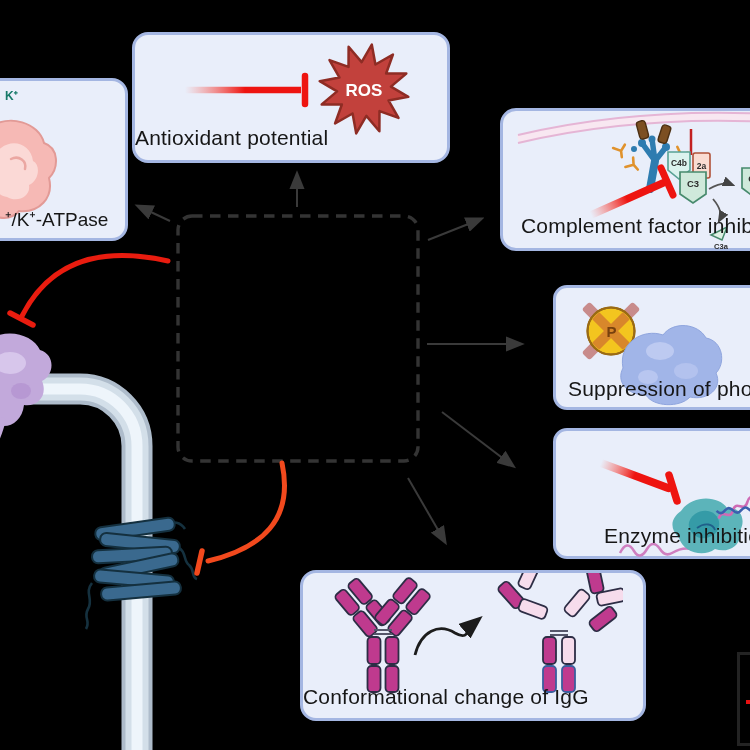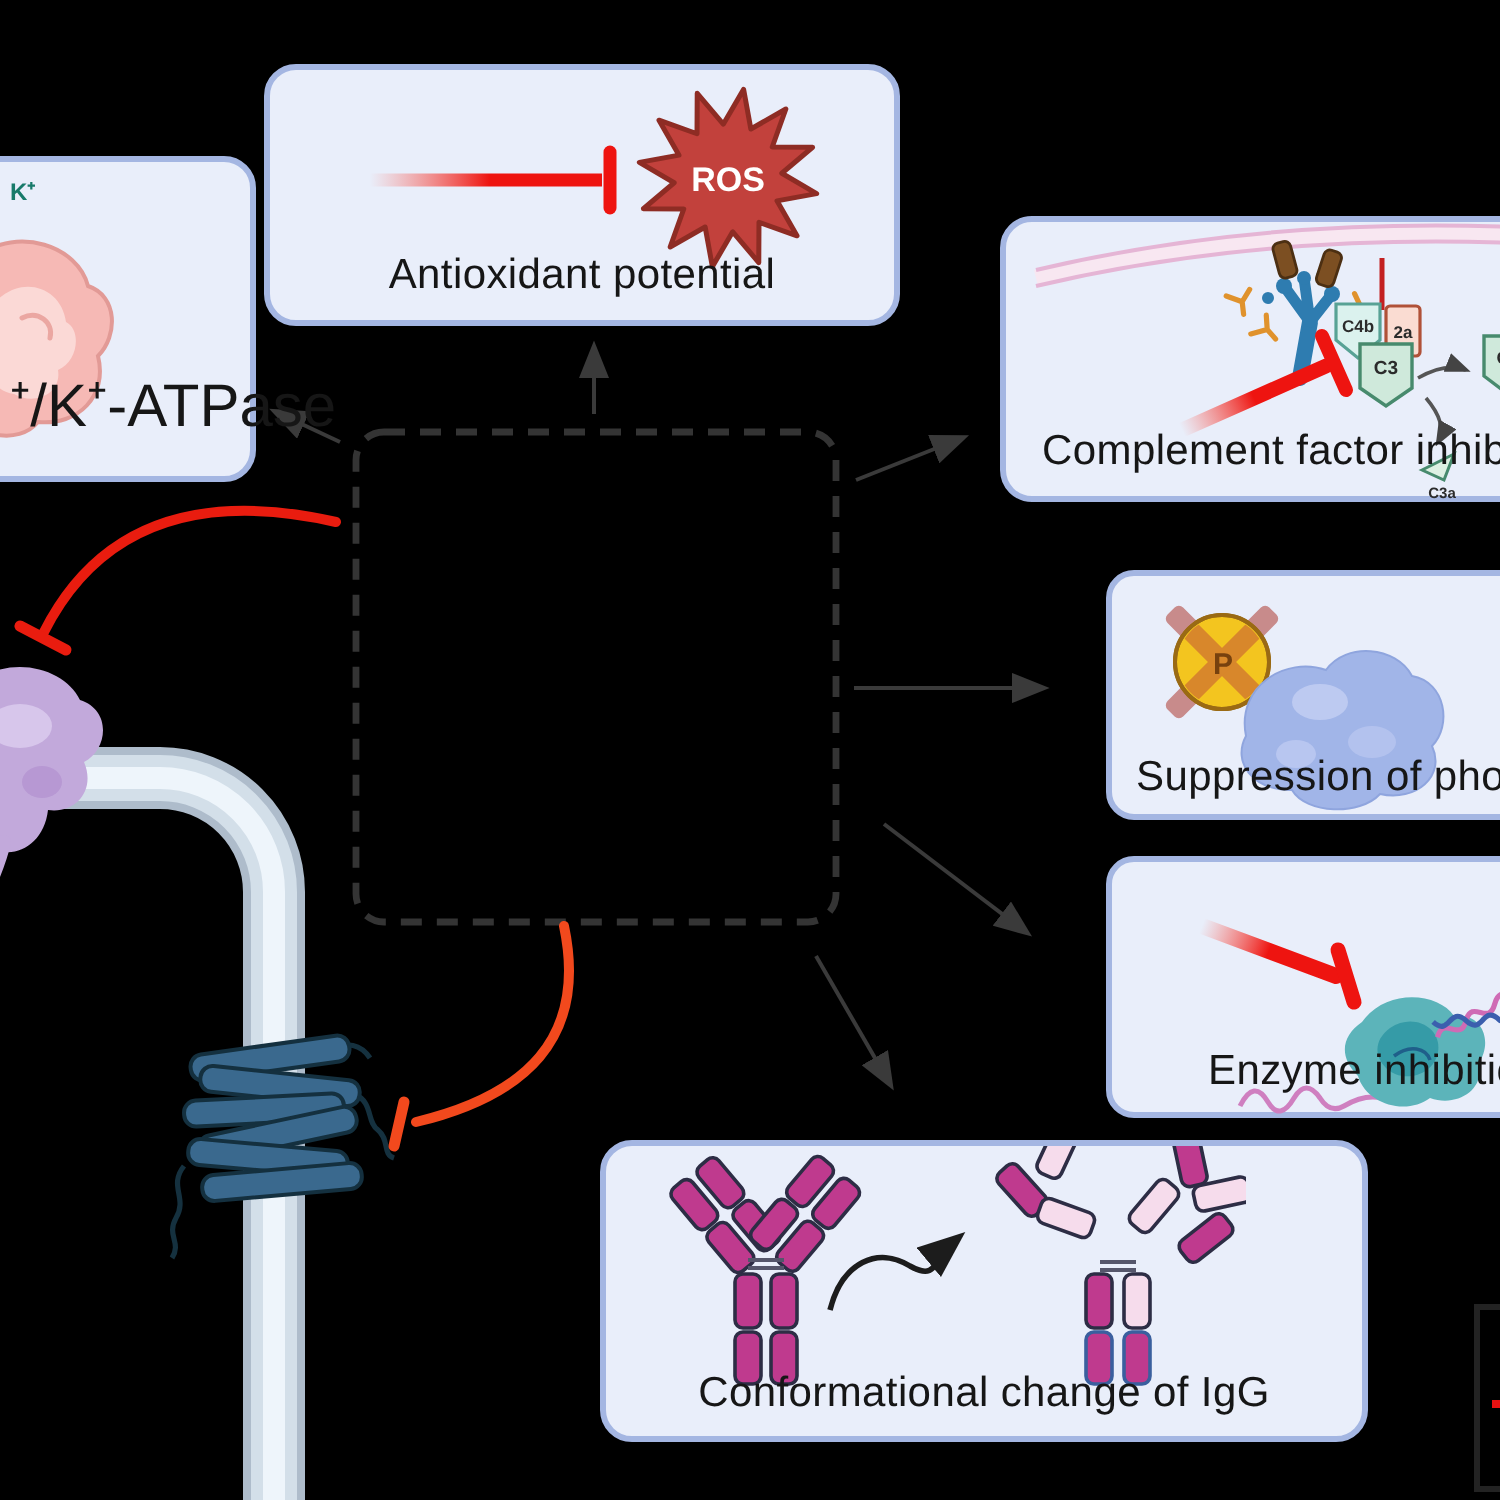--- a/index.html
+++ b/index.html
@@ -2,25 +2,25 @@
 <html><head>
 <meta charset="utf-8">
 <style>
   html,body{margin:0;padding:0;background:#000;}
   #canvas{position:relative;width:750px;height:750px;overflow:hidden;background:#000;
           font-family:"Liberation Sans",sans-serif;}
   .layer{position:absolute;left:0;top:0;}
   .panel{position:absolute;background:#e9eefa;border:3px solid #a4b6e2;border-radius:16px;box-sizing:border-box;}
   .panel svg{position:absolute;left:0;top:0;}
   .plabel{position:absolute;color:#161616;font-size:21px;white-space:nowrap;letter-spacing:.2px;}
-  .center{width:100%;text-align:center;margin-top:39px;}
+  .center{width:100%;margin-top:39px;}
   #legend{position:absolute;left:737px;top:652px;width:90px;height:94px;border:3px solid #232323;box-sizing:border-box;}
   #legend .redline{position:absolute;left:6px;top:45px;width:34px;height:4px;background:#e81111;}
   #ionlabel{position:absolute;left:64px;top:6px;color:#187a6a;font-size:12px;font-weight:bold;}
-  .atp-label{position:absolute;left:64px;bottom:16px;font-size:30px;color:#161616;white-space:nowrap;margin-top:43px;}
+  .atp-label{position:absolute;left:64px;bottom:6px;font-size:19px;color:#161616;white-space:nowrap;margin-top:43px;}
 </style>
 </head>
 <body>
 
 <div id="canvas">
 
   <svg class="layer" width="750" height="750">
     <defs>
       <marker id="mArr" viewBox="0 0 10 8" refX="8" refY="4" markerWidth="9.5" markerHeight="7.6" orient="auto-start-reverse">
         <path d="M0 0 L10 4 L0 8 Z" fill="#3a3a3a"></path>
@@ -256,21 +256,21 @@
         <path d="M -4 2 C 4 -4 12 -2 14 4" fill="none" stroke="#1f5f8a" stroke-width="1.8"></path>
       </g>
       <g transform="translate(160,78) rotate(-16)">
         <path d="M 0 10 C 6 0 10 16 16 6 C 22 -4 26 12 32 2 C 38 -8 42 6 48 -4 C 54 -12 58 2 64 -6" fill="none" stroke="#cf6bb5" stroke-width="2.6"></path>
         <path d="M 0 2 C 6 12 10 -4 16 6 C 22 16 26 0 32 10 C 38 18 42 -6 48 8 C 54 16 58 -8 64 4" fill="none" stroke="#3b5fae" stroke-width="2.6"></path>
       </g>
     </svg>
     <span class="plabel" style="left:48px;bottom:8px;">Enzyme inhibition</span>
   </div>
 
-  <div class="panel" style="left:300px;top:570px;width:384px;height:151px;">
+  <div class="panel" style="left:300px;top:570px;width:346px;height:151px;">
     <svg width="320" height="151">
       <defs>
         <marker id="mBlk" viewBox="0 0 10 8" refX="8" refY="4" markerWidth="8.5" markerHeight="6.8" orient="auto-start-reverse">
           <path d="M0 0 L10 4 L0 8 Z" fill="#1c1c1c"></path>
         </marker>
       </defs>
 
       <g transform="translate(80,58)" stroke="#2d2d45" stroke-width="1.8">
         <g transform="rotate(-40)" fill="#bf3a8e">
           <rect x="-15.5" y="-58" width="13" height="26" rx="4"></rect>

